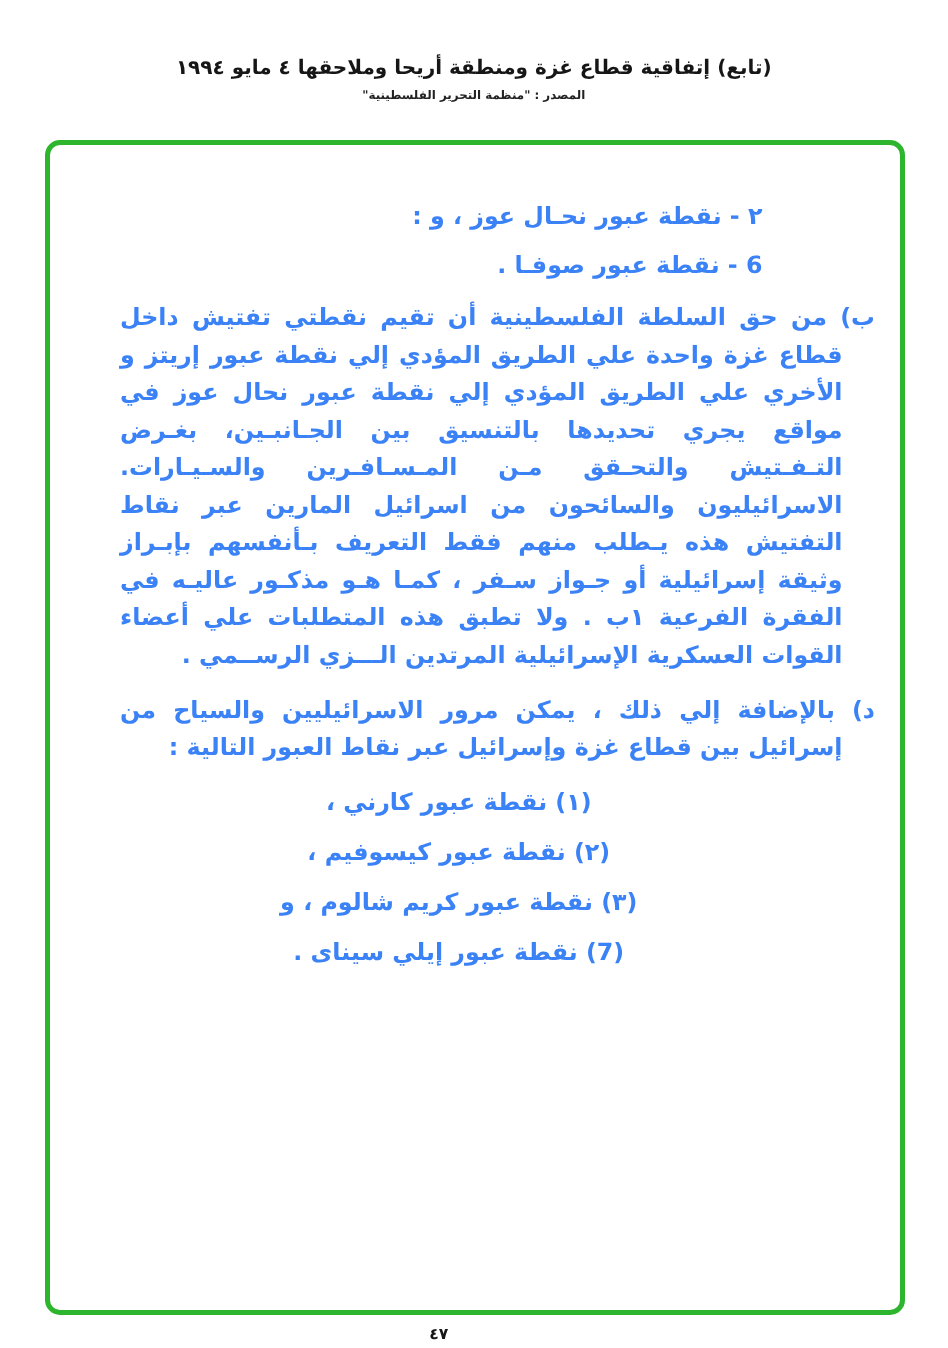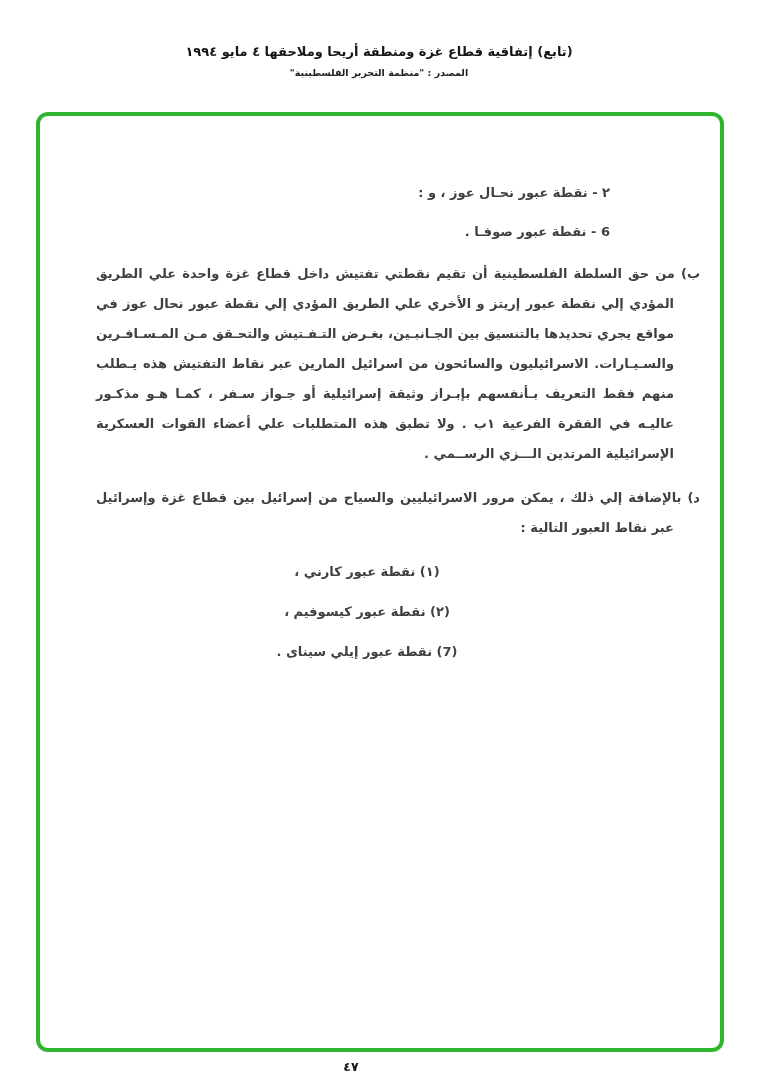--- a/index.html
+++ b/index.html
@@ -8,35 +8,34 @@
   body {
     width: 758px; height: 1078px;
     position: relative; overflow: hidden;
     font-family: "DejaVu Sans", sans-serif;
     color: #161616;
   }
   .page-header {
     position: absolute; top: 44px; left: 0; width: 758px;
     text-align: center; direction: rtl;
   }
-  .header-title { font-size: 13px; font-weight: bold; letter-spacing: .2px; }
+  .header-title { font-size: 16px; font-weight: bold; letter-spacing: .2px; }
   .header-source { font-size: 9.5px; font-weight: bold; margin-top: 8px; color: #222; }
   .green-box {
     position: absolute; top: 112px; left: 36px;
     width: 688px; height: 940px;
     border: 4px solid var(--border-green);
     border-radius: 12px;
     background: transparent;
   }
   .content {
     position: absolute; top: 158px; right: 58px; width: 604px;
     direction: rtl;
-    font-size: 13px; line-height: 30px; font-weight: bold;
-    color: #404040;
-    margin-top: 20px;
+    font-size: 19px; line-height: 30px; font-weight: bold;
+    color: #3b82f6;
   }
   .block { margin-bottom: 9px; }
   .numbered { text-align: right; padding-right: 90px; }
   .para {
     text-align: justify;
     padding-right: 26px; text-indent: -26px;
     margin: 12px 0 14px;
   }
   .list { text-align: center; padding-right: 62px; margin-bottom: 10px; }
   .page-footer {
@@ -57,20 +56,21 @@
 
   <div class="green-box"></div>
 
   <main class="content">
     <p class="block numbered">٢ - نقطة عبور نحـال عوز ، و :</p>
     <p class="block numbered">6 - نقطة عبور صوفـا .</p>
     <p class="block para">ب) من حق السلطة الفلسطينية أن تقيم نقطتي تفتيش داخل قطاع غزة واحدة علي الطريق المؤدي إلي نقطة عبور إريتز و الأخري علي الطريق المؤدي إلي نقطة عبور نحال عوز في مواقع يجري تحديدها بالتنسيق بين الجـانبـين، بغـرض التـفـتيش والتحـقق مـن المـسـافـرين والسـيـارات. الاسرائيليون والسائحون من اسرائيل المارين عبر نقاط التفتيش هذه يـطلب منهم فقط التعريف بـأنفسهم بإبـراز وثيقة إسرائيلية أو جـواز سـفر ، كمـا هـو مذكـور عاليـه في الفقرة الفرعية ١ب . ولا تطبق هذه المتطلبات علي أعضاء القوات العسكرية الإسرائيلية المرتدين الـــزي الرســمي .</p>
     <p class="block para">د) بالإضافة إلي ذلك ، يمكن مرور الاسرائيليين والسياح من إسرائيل بين قطاع غزة وإسرائيل عبر نقاط العبور التالية :</p>
     <p class="block list">(١) نقطة عبور كارني ،</p>
     <p class="block list">(٢) نقطة عبور كيسوفيم ،</p>
+    <p class="block list">(٣) نقطة عبور كريم شالوم ، و</p>
     <p class="block list">(7) نقطة عبور إيلي سيناى .</p>
   </main>
 
   <footer class="page-footer">
     <span class="page-number">٤٧</span>
   </footer>
 
 </div>
 
 </body></html>

